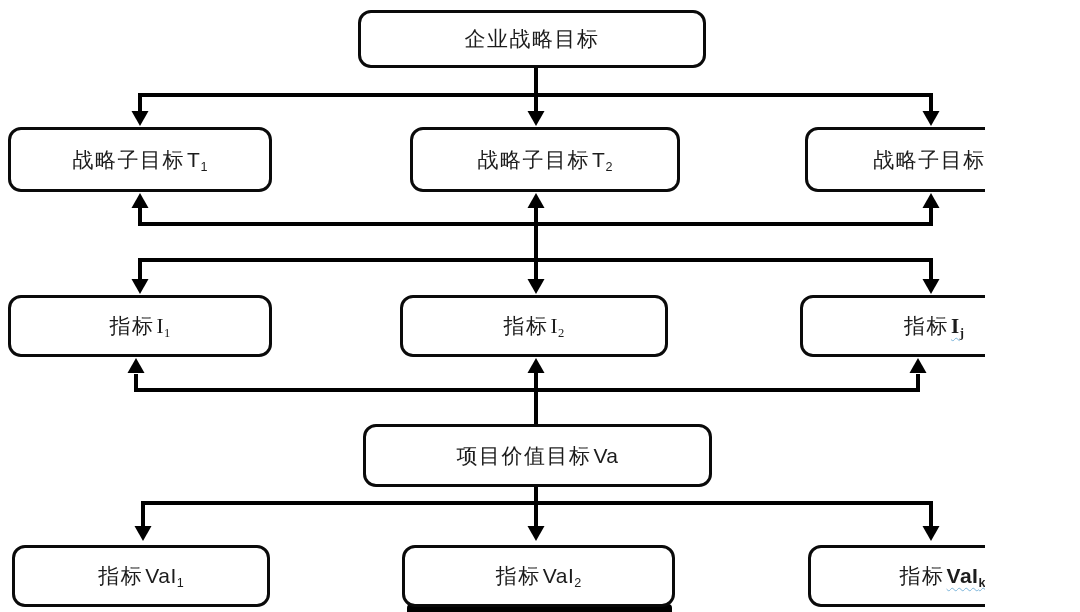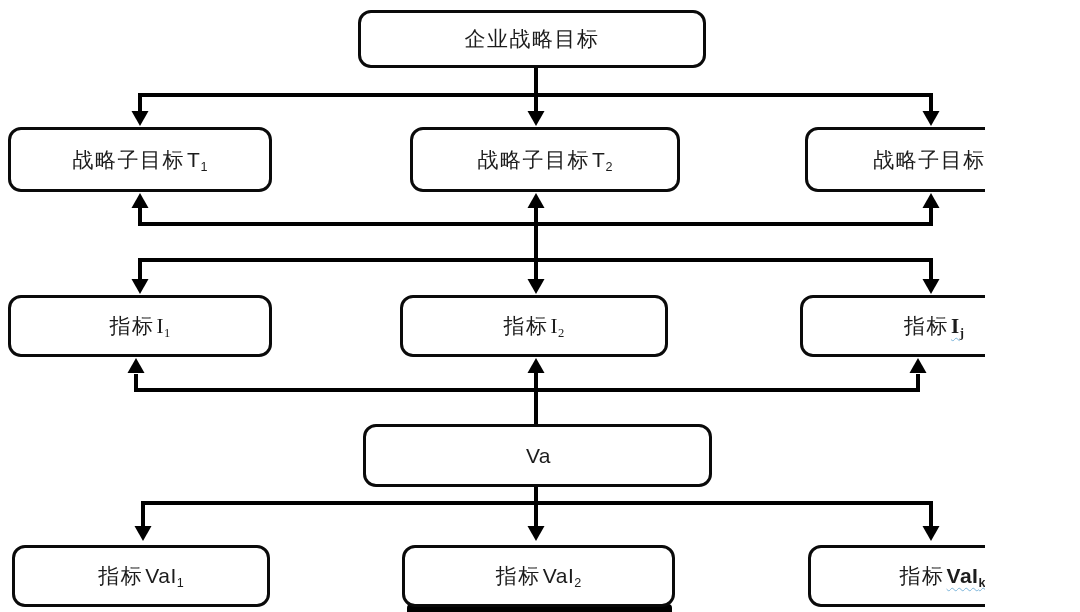--- a/index.html
+++ b/index.html
@@ -94,20 +94,21 @@
   <div class="box" style="left:400px;top:295px;width:268px;height:62px">
     <span>指标 </span>
       <span class="latin latin-serif"><span>I</span><sub>2</sub></span>
   </div>
   <div class="box" style="left:800px;top:295px;width:268px;height:62px">
     <span>指标 </span>
       <span class="latin latin-serif squiggle"><span>I</span><sub>j</sub></span>
   </div>
 
   <div class="box" style="left:363px;top:424px;width:349px;height:63px">
+    <span>项目价值目标 </span>
       <span class="latin"><span>Va</span><sub></sub></span>
   </div>
 
   <div class="box" style="left:12px;top:545px;width:258px;height:62px">
     <span>指标 </span>
       <span class="latin"><span>VaI</span><sub>1</sub></span>
   </div>
   <div class="box" style="left:402px;top:545px;width:273px;height:62px">
     <span>指标 </span>
       <span class="latin"><span>VaI</span><sub>2</sub></span>

